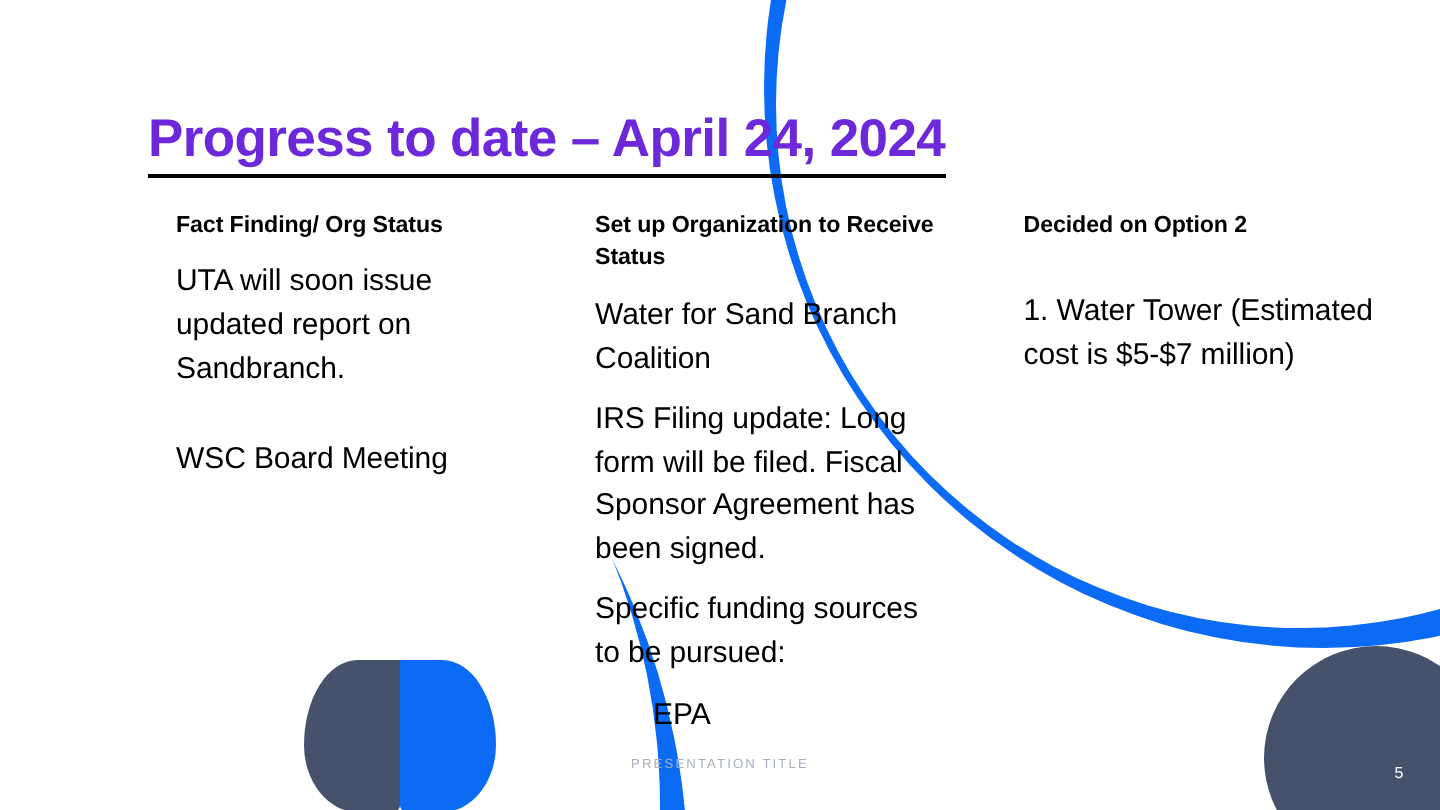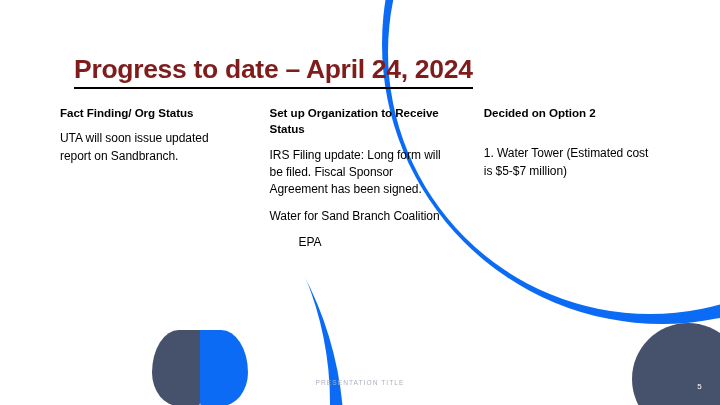--- a/index.html
+++ b/index.html
@@ -105,32 +105,32 @@
     border-bottom-left-radius: 6px;
   }
 
   
   #title {
     position: absolute;
     left: 74px;
     top: 56px;
     font-size: 26.5px;
     font-weight: bold;
-    color: #7f1d1d;
+    color: #6d28d9;
     letter-spacing: -0.3px;
     white-space: nowrap;
     border-bottom: 2.4px solid #000000;
     padding-bottom: 3px;
     line-height: 1.05;
   }
 
   
   #columns {
     position: absolute;
-    left: 60px;
+    left: 88px;
     top: 105px;
     width: 610px;
     display: flex;
     gap: 16px;
   }
   .column {
     box-sizing: border-box;
   }
   .col-1 { width: 204px; padding-right: 22px; }
   .col-2 { width: 209px; padding-right: 22px; }
@@ -138,21 +138,21 @@
 
   .col-heading {
     font-size: 11.6px;
     font-weight: bold;
     color: #000000;
     line-height: 1.42;
     margin: 0 0 9px 0;
     letter-spacing: -0.05px;
   }
   .col-para {
-    font-size: 12px;
+    font-size: 15px;
     color: #000000;
     line-height: 1.44;
     margin: 0 0 9px 0;
     letter-spacing: -0.05px;
   }
   .col-para.tight { margin-bottom: 8px; padding-left: 29px; }
   .col-spacer {
     height: 15px;
   }
 
@@ -188,26 +188,28 @@
   <div id="page-number">5</div>
 
   <div id="title">Progress to date – April 24, 2024</div>
 
   <div id="columns">
 
     <div class="column col-1">
       <div class="col-heading">Fact Finding/ Org Status</div>
       <div class="col-para">UTA will soon issue updated report on Sandbranch.</div>
       <div class="col-spacer"></div>
+      <div class="col-para">WSC Board Meeting</div>
     </div>
 
     <div class="column col-2">
       <div class="col-heading">Set up Organization to Receive Status</div>
+      <div class="col-para">Water for Sand Branch Coalition</div>
       <div class="col-para">IRS Filing update: Long form will be filed. Fiscal Sponsor Agreement has been signed.</div>
-      <div class="col-para">Water for Sand Branch Coalition</div>
+      <div class="col-para">Specific funding sources to be pursued:</div>
       <div class="col-para tight">EPA</div>
     </div>
 
     <div class="column col-3">
       <div class="col-heading">Decided on Option 2</div>
       <div class="col-spacer"></div>
       <div class="col-para">1. Water Tower (Estimated cost is $5-$7 million)</div>
     </div>
 
   </div>

